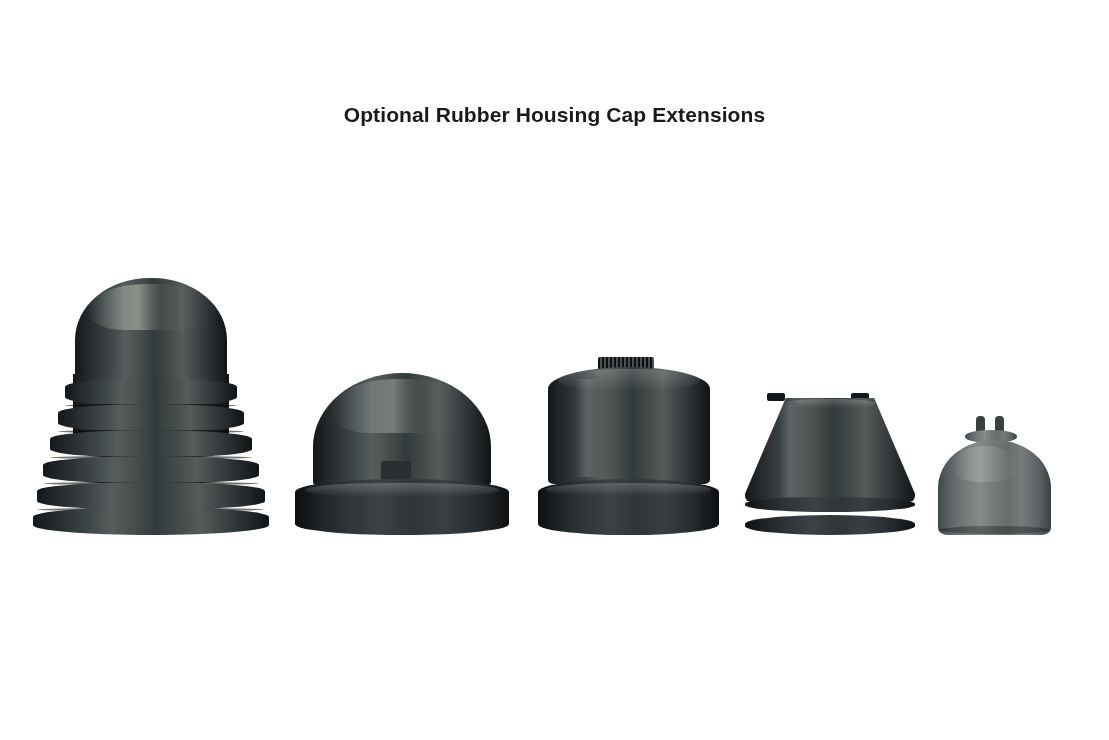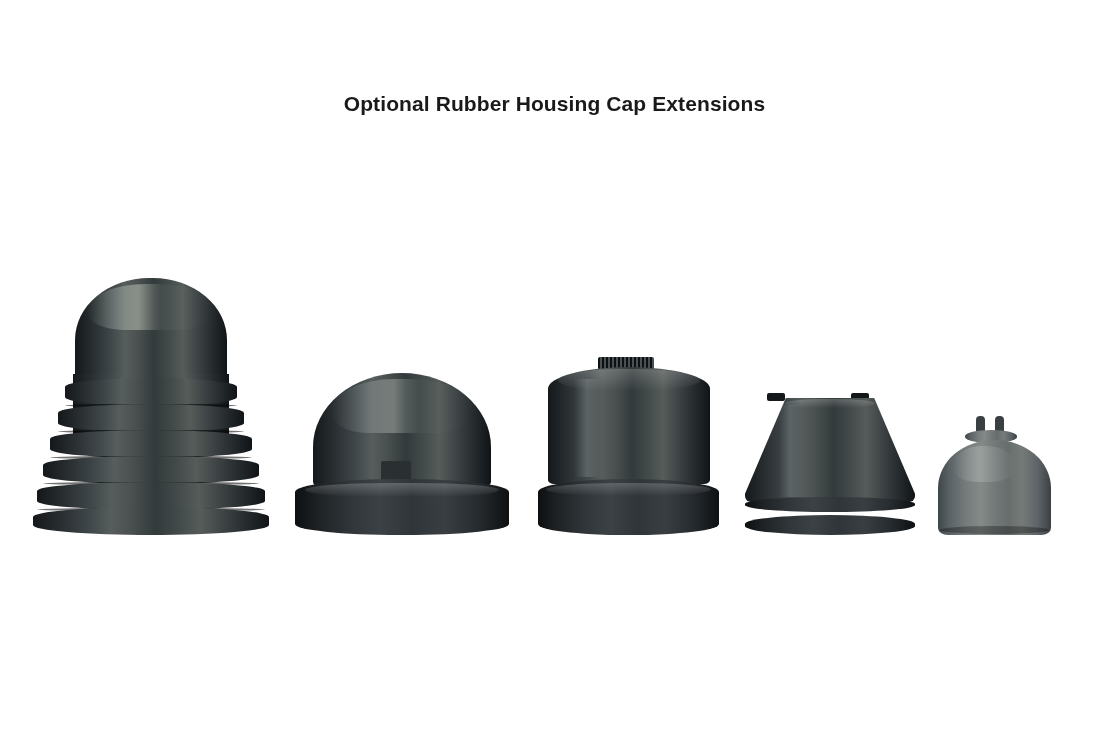--- a/index.html
+++ b/index.html
@@ -16,21 +16,21 @@
     width: 1109px;
     height: 740px;
     background: #ffffff;
     overflow: hidden;
   }
 
   
   #title {
     position: absolute;
     left: 0;
-    top: 92px;
+    top: 103px;
     width: 1109px;
     text-align: center;
     font-size: 21px;
     font-weight: 600;
     letter-spacing: 0.1px;
     color: #1a1a1a;
     font-family: "Liberation Sans", sans-serif;
     white-space: nowrap;
   }
 

